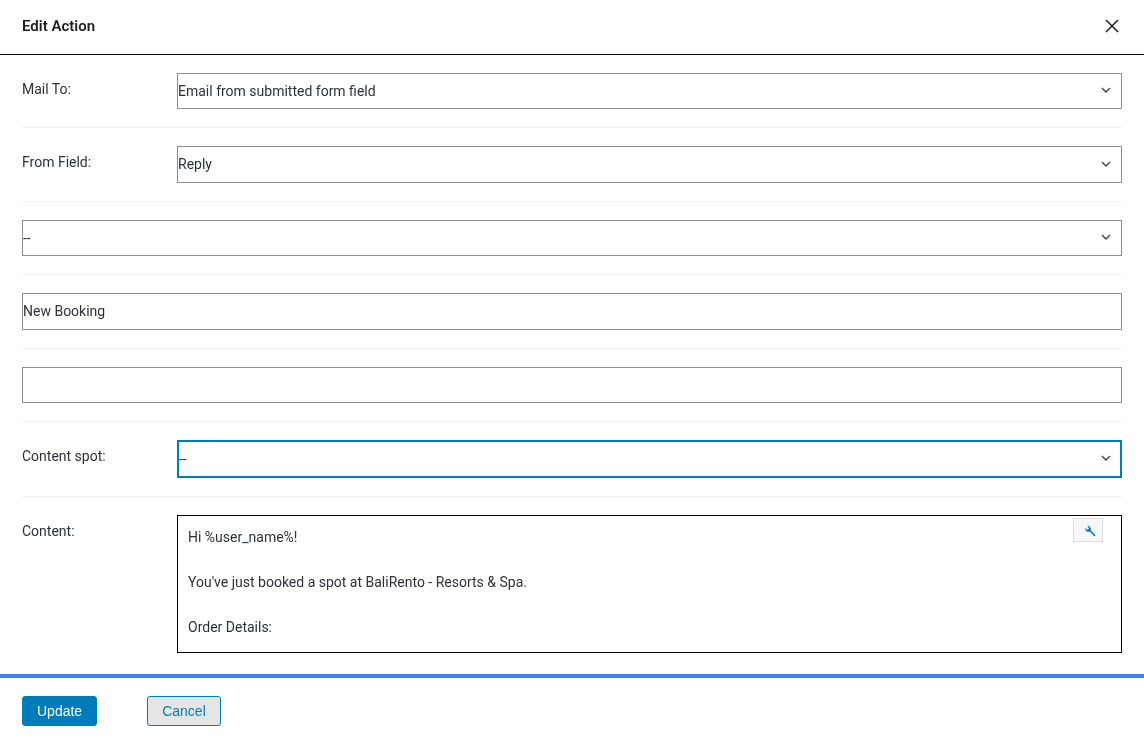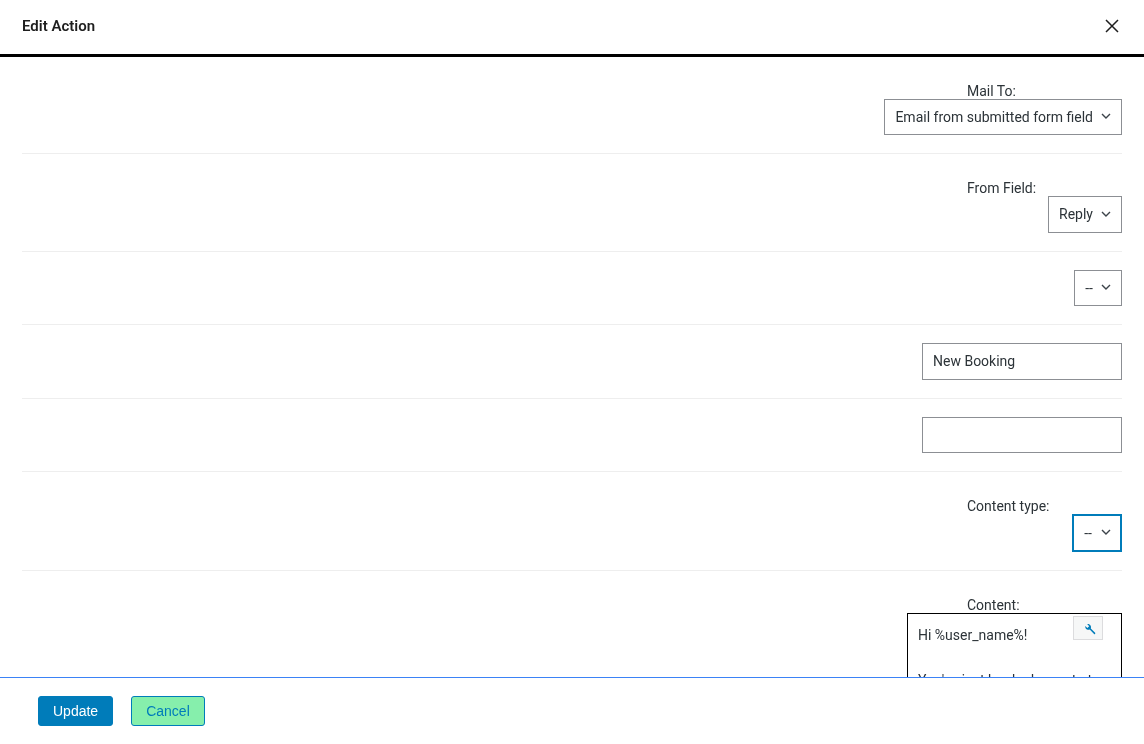--- a/index.html
+++ b/index.html
@@ -1,40 +1,40 @@
 <!DOCTYPE html>
 <html><head>
 <meta charset="utf-8">
 <style>
   * { box-sizing: border-box; }
   html, body { margin:0; padding:0; width:1144px; height:744px; font-family: -apple-system, "Segoe UI", Roboto, Arial, sans-serif; font-size:14px; color:#23282d; background:#fff; }
   .dialog { width:1144px; height:744px; display:flex; flex-direction:column; }
-  .header { display:flex; align-items:center; justify-content:space-between; padding:16px 22px 18px 22px; border-bottom:3px solid #000000; }
+  .header { display:flex; align-items:center; justify-content:space-between; padding:16px 22px 18px 22px; border-bottom:1px solid #000000; }
   .title { font-size:15px; font-weight:600; color:#1e1e1e; }
   .close-icon { width:20px; height:20px; display:flex; align-items:center; justify-content:center; cursor:pointer; color:#1e1e1e; }
   .body { flex:1; overflow:auto; padding:0 22px; }
-  .row { display:flex; align-items:flex-end; padding:18px 0; border-bottom:1px solid #eee;flex-direction:column; }
+  .row { display:flex; align-items:flex-start; padding:18px 0; border-bottom:1px solid #eee; }
   .row:last-child { border-bottom:none; }
   .label-col { width:155px; font-size:14px; color:#2c3338; padding-top:8px; }
   .ctrl-col { flex:1; position:relative; }
   .select, .input, .textarea {
-    width:100%; font-size:14px; padding:6px 10px; border:1px solid #8c8f94;
+    width:100%; font-size:14px; padding:6px 0; border:1px solid #8c8f94;
     background:#fff; color:#2c3338; font-family:inherit; line-height:1.6;
   }
   .select { -webkit-appearance:none; -moz-appearance:none; appearance:none; padding-right:28px; }
   .select-wrap { position:relative; }
   .chevron { position:absolute; right:10px; top:50%; transform:translateY(-50%); pointer-events:none; color:#3c434a;}
   .highlight { border:2px solid #007cba; background:#fff; }
   .textarea-wrap { position:relative; border:1px solid #000000; display:flex; }
   .textarea { border:none; resize:none; height:136px; outline:none; padding:10px 28px 10px 10px; line-height:1.6; overflow-y:scroll;}
   .wrench { position:absolute; right:18px; top:2px; width:30px; height:24px; background:#f6f7f7; border:1px solid #dcdcde; display:flex; align-items:center; justify-content:center; color:#007cba; cursor:pointer; }
-  .footer { border-top:1px solid #3b82f6; padding:18px 38px; display:flex; gap:18px; }
+  .footer { border-top:4px solid #3b82f6; padding:18px 22px; display:flex; gap:24px; }
   .btn { font-size:14px; padding:6px 14px; cursor:pointer; border-radius:3px; }
   .btn-primary { background:#007cba; color:#fff; border:1px solid #007cba; }
-  .btn-secondary { background:#86efac; color:#007cba; border:1px solid #007cba; }
+  .btn-secondary { background:#e5e5e5; color:#007cba; border:1px solid #007cba;margin-left:26px; }
   .textarea::-webkit-scrollbar { width:16px; }
 </style>
 </head>
 <body>
 
 <div class="dialog">
 
   <div class="header">
     <div class="title">Edit Action</div>
     <div class="close-icon">
@@ -94,21 +94,21 @@
     </div>
 
 
     <div class="row">
       <div class="ctrl-col">
         <input class="input" type="text" value="" style="">
       </div>
     </div>
 
     <div class="row">
-      <div class="label-col">Content type:</div>
+      <div class="label-col">Content spot:</div>
       <div class="ctrl-col">
         <div class="select-wrap">
           <div class="select highlight">--</div>
           <span class="chevron">
             <svg width="12" height="12" viewBox="0 0 12 12">
                 <path d="M2 4 L6 8 L10 4" stroke="currentColor" stroke-width="1.4" fill="none"></path>
               </svg>
           </span>
         </div>
       </div>

